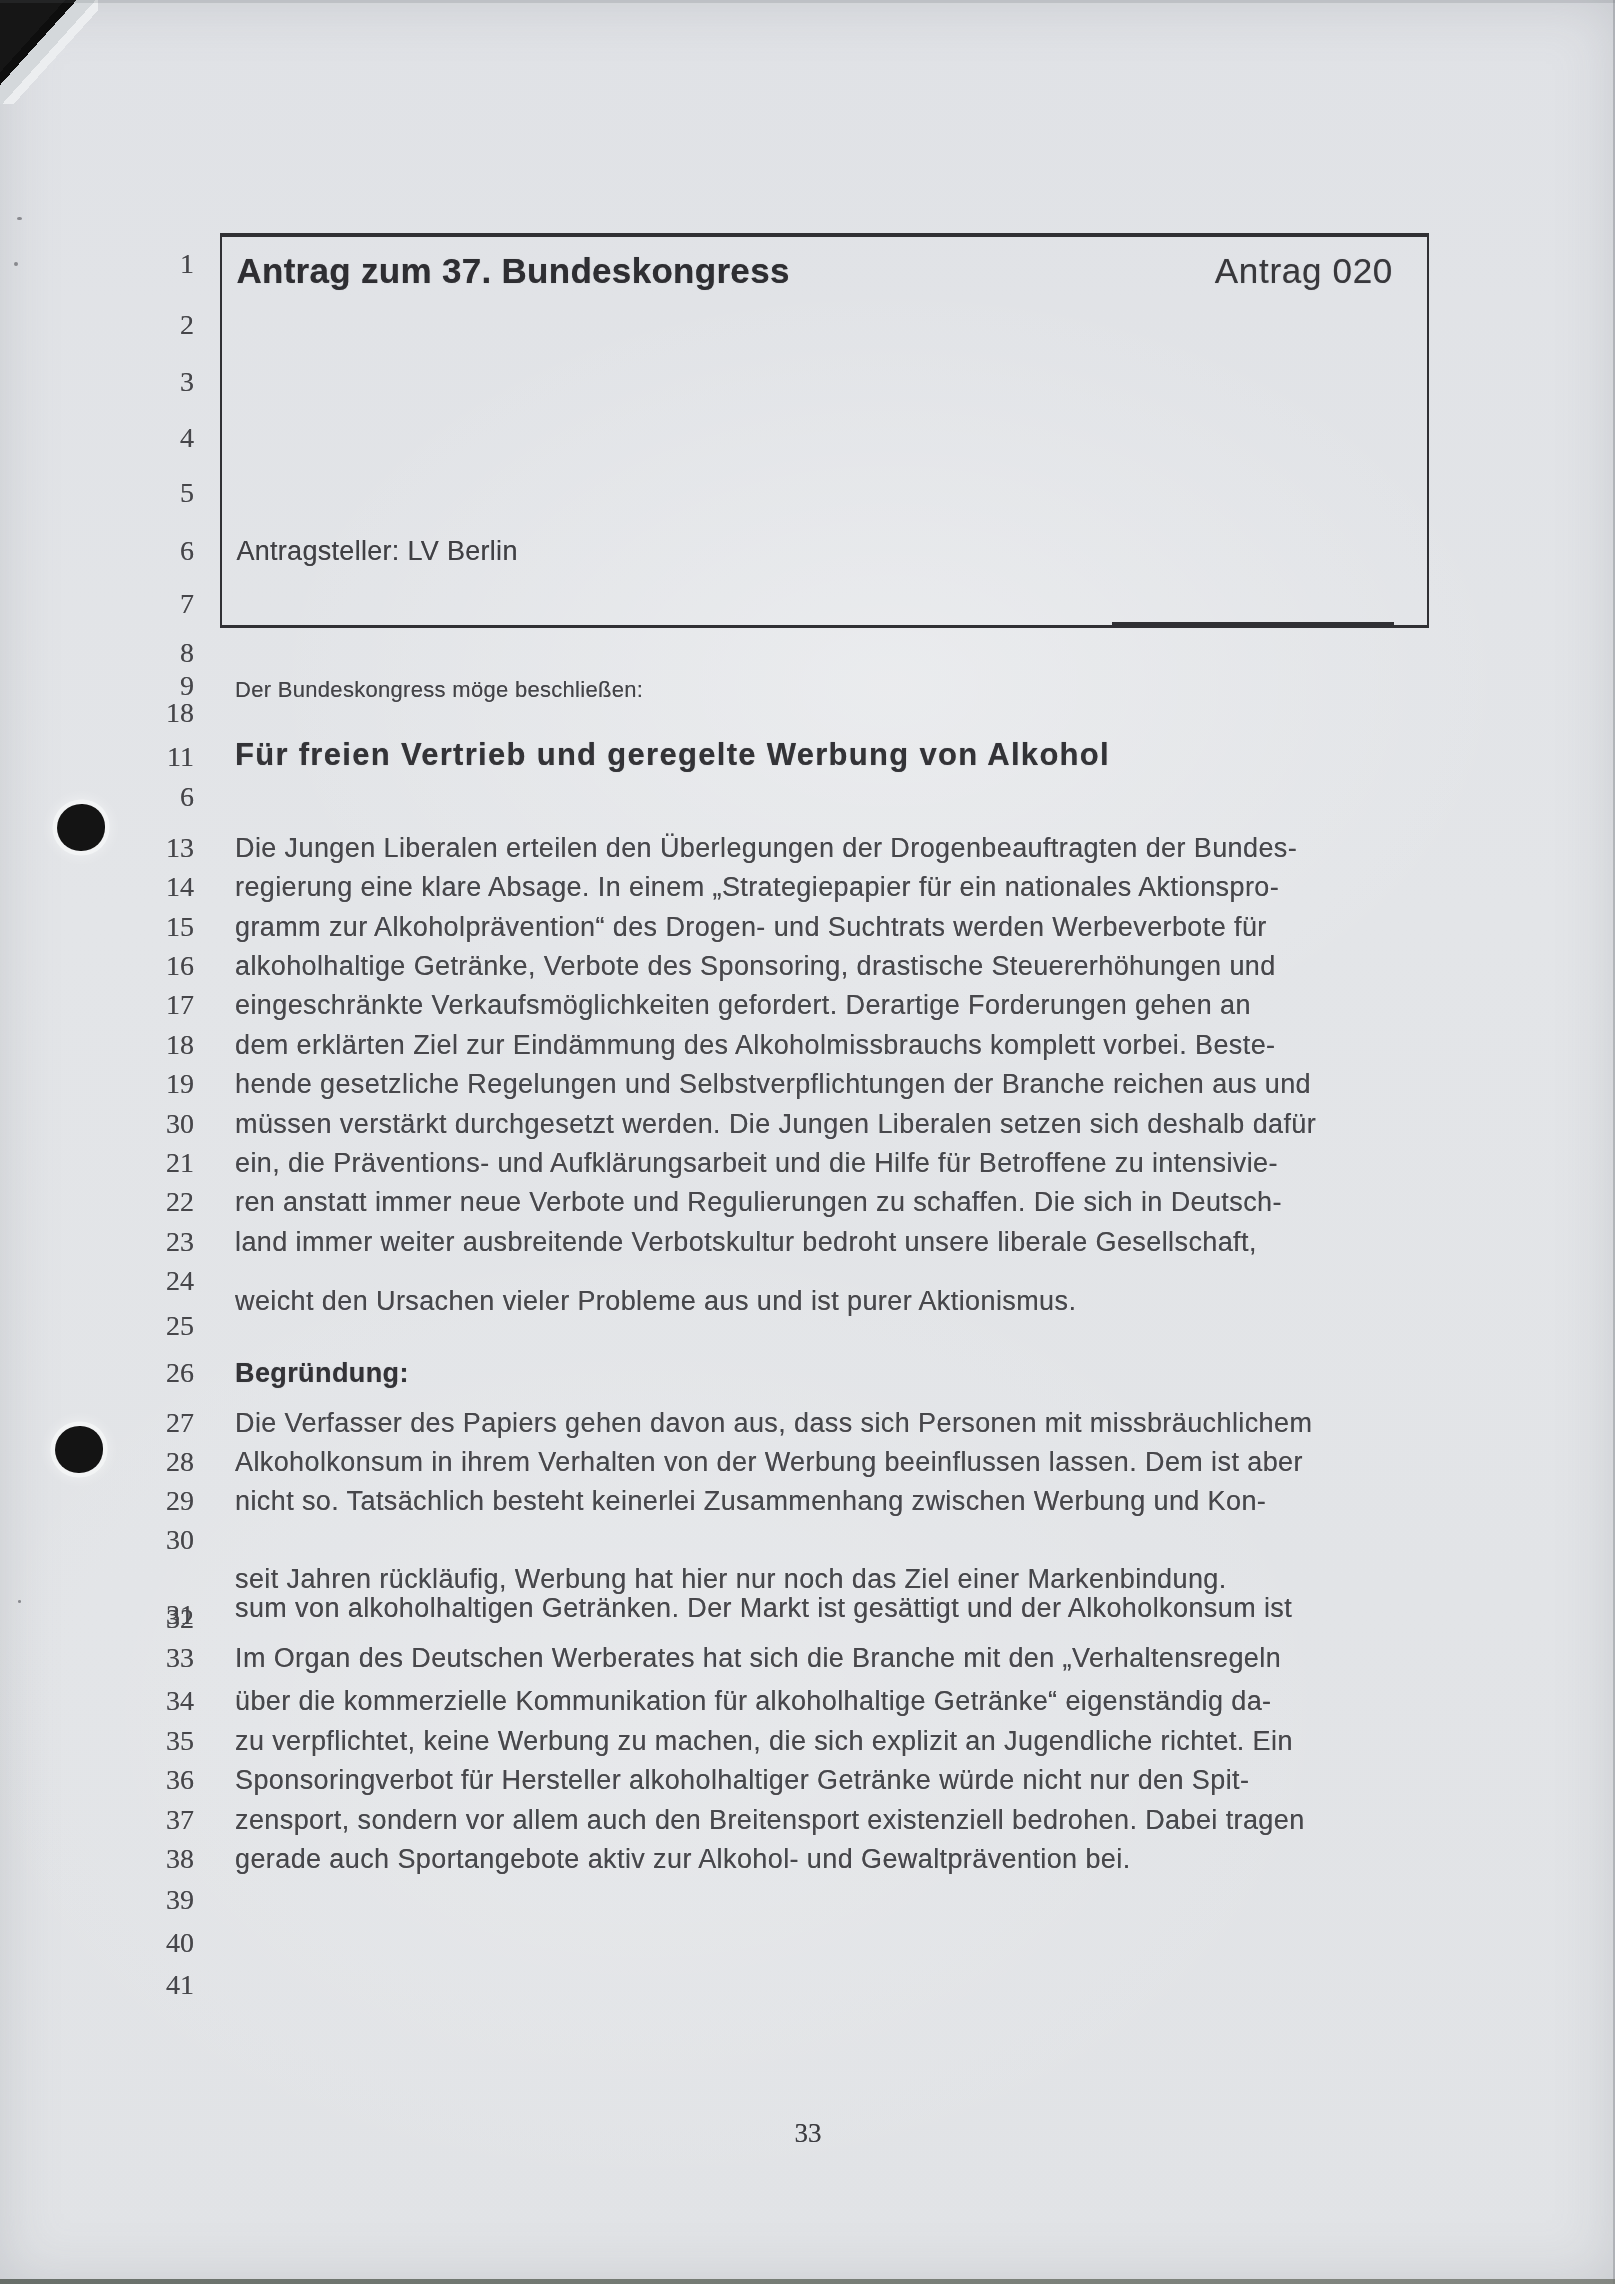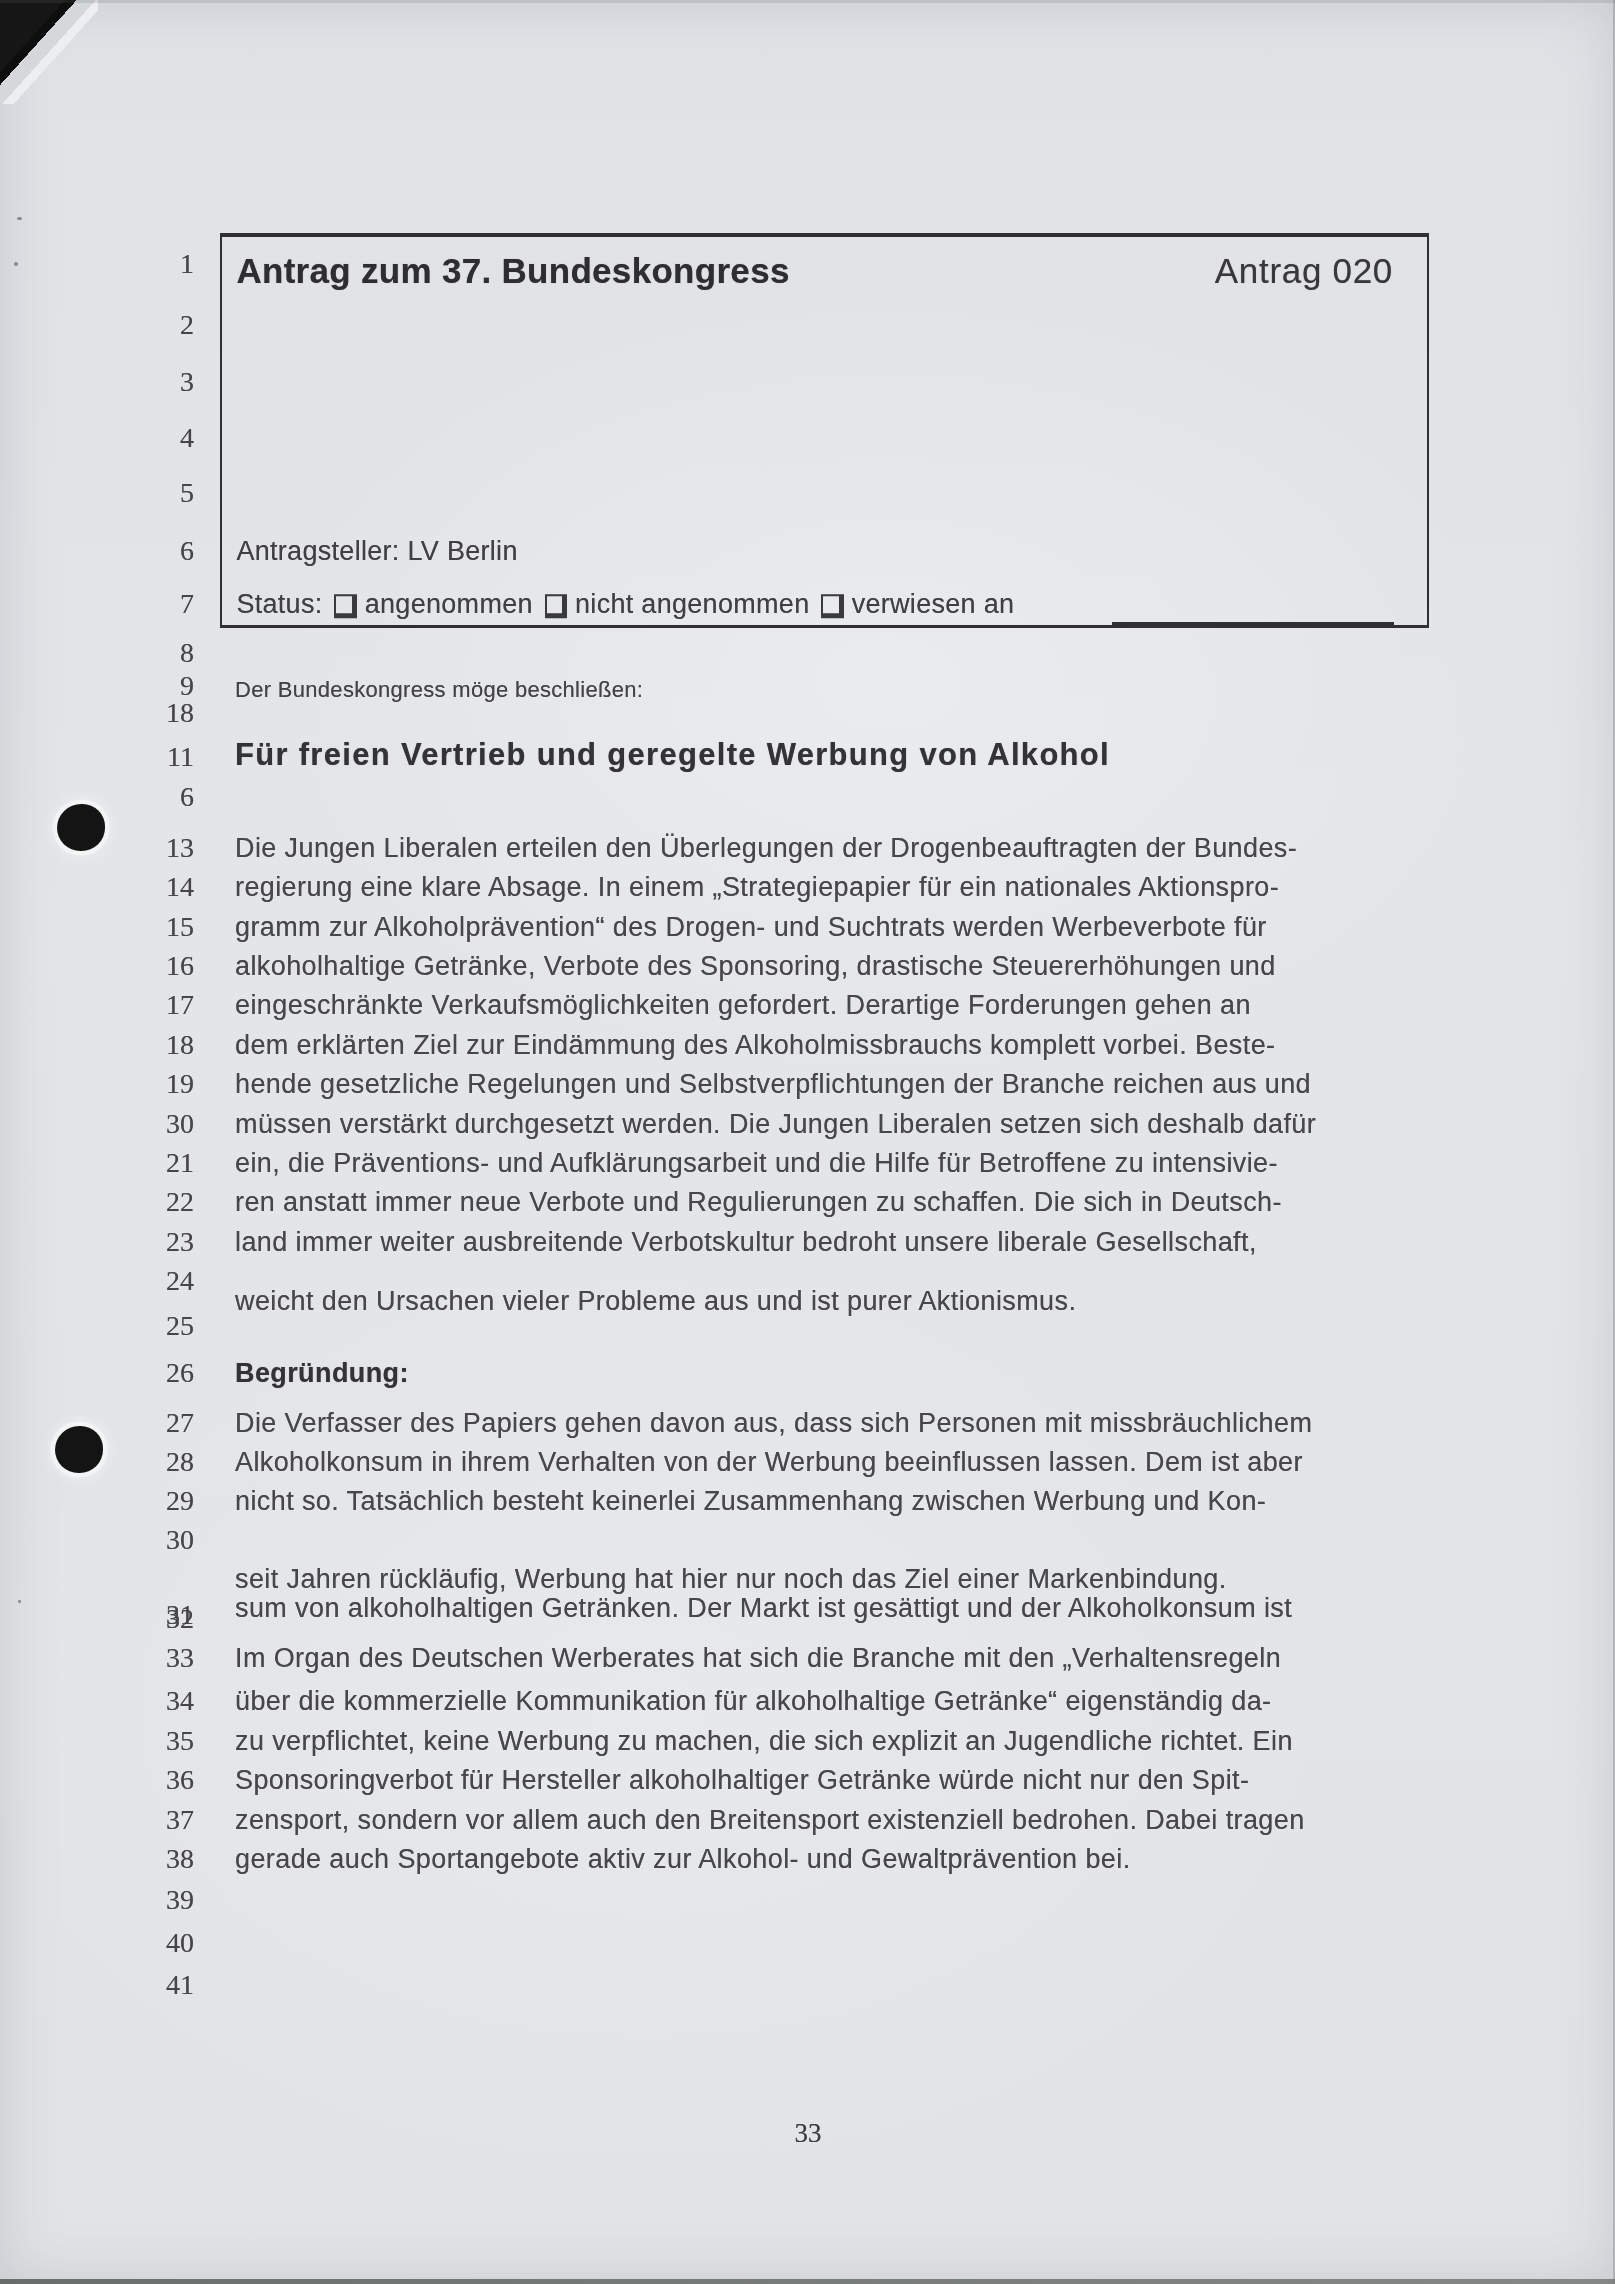--- a/index.html
+++ b/index.html
@@ -76,29 +76,20 @@
   <div class="speck speck-1"></div>
   <div class="speck speck-2"></div>
   <div class="speck speck-3"></div>
 
   <div class="header-box">
     <div class="header-row">
       <span class="h-title">Antrag zum 37. Bundeskongress</span>
       <span class="h-number">Antrag 020</span>
     </div>
     <div class="h-antragsteller">Antragsteller: LV Berlin</div>
-    <div class="h-status">
-      <span>Status:</span>
-      <span class="cb"></span>
-      <span>angenommen</span>
-      <span class="cb"></span>
-      <span>nicht angenommen</span>
-      <span class="cb"></span>
-      <span>verwiesen an</span>
-    </div>
     <div class="status-underline"></div>
   </div>
 
   <div id="line-numbers">
       <div class="lineno" style="top: 249px;">1</div>
       <div class="lineno" style="top: 310px;">2</div>
       <div class="lineno" style="top: 367px;">3</div>
       <div class="lineno" style="top: 423px;">4</div>
       <div class="lineno" style="top: 478px;">5</div>
       <div class="lineno" style="top: 536px;">6</div>

